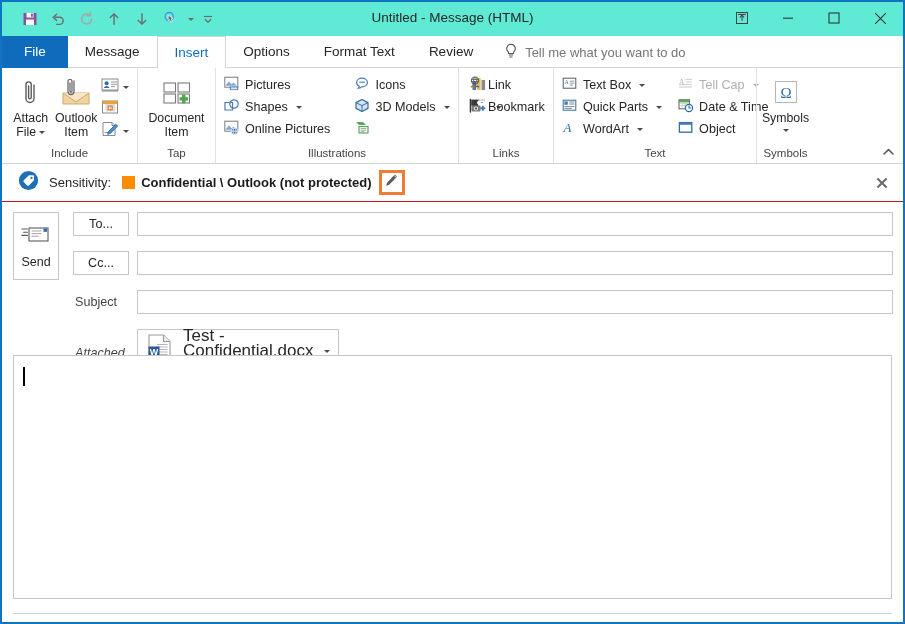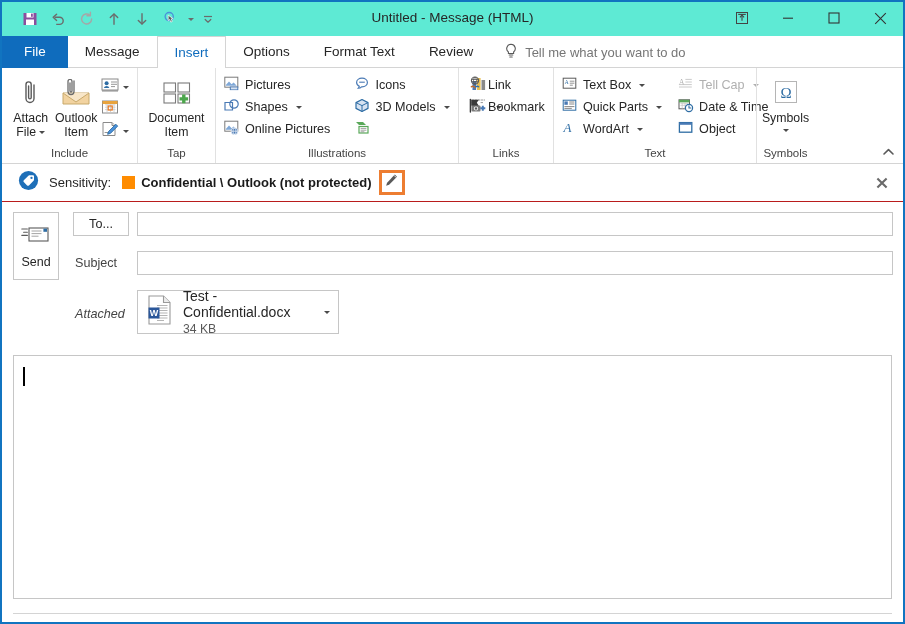--- a/index.html
+++ b/index.html
@@ -341,21 +341,21 @@
     height: 44px;
     border: 1px solid #c6c6c6;
     box-sizing: border-box;
     background: #ffffff;
     display: flex;
     align-items: center;
     padding: 0 4px 0 8px;
     cursor: default;
   }
   .attach-meta { margin-left: 9px; flex: 1; line-height: 15px; }
-  .attach-name { font-size: 14px; color: #262626; }
+  .attach-name { font-size: 17px; color: #262626; }
   .attach-size { font-size: 12.2px; color: #595959; }
 
   
   .bodywrap {
     position: absolute;
     left: 11px;
     right: 11px;
     top: 353px;
     bottom: 23px;
     border: 1px solid #c6c6c6;
@@ -840,20 +840,24 @@
             <path d="M0.8 5 h5.6 M2.6 8.2 h3.8 M0.8 11.4 h5.6" stroke="#5a5a5a" stroke-width="1.1" stroke-linecap="round"></path>
           </svg>
         </span>
         <span>Send</span>
       </div>
     </div>
 
     <div class="fields">
       <div class="frow">
         <div class="fbtn">To...</div>
+        <input class="finput" type="text" value="" style="">
+      </div>
+      <div class="frow">
+        <div class="fbtn">Cc...</div>
         <input class="finput" type="text" value="" style="">
       </div>
       <div class="frow">
         <div class="flabel">Subject</div>
         <input class="finput" type="text" value="" style="">
       </div>
       <div class="frow attached">
         <div class="flabel attached">Attached</div>
         <div class="attach-chip">
           <span>

